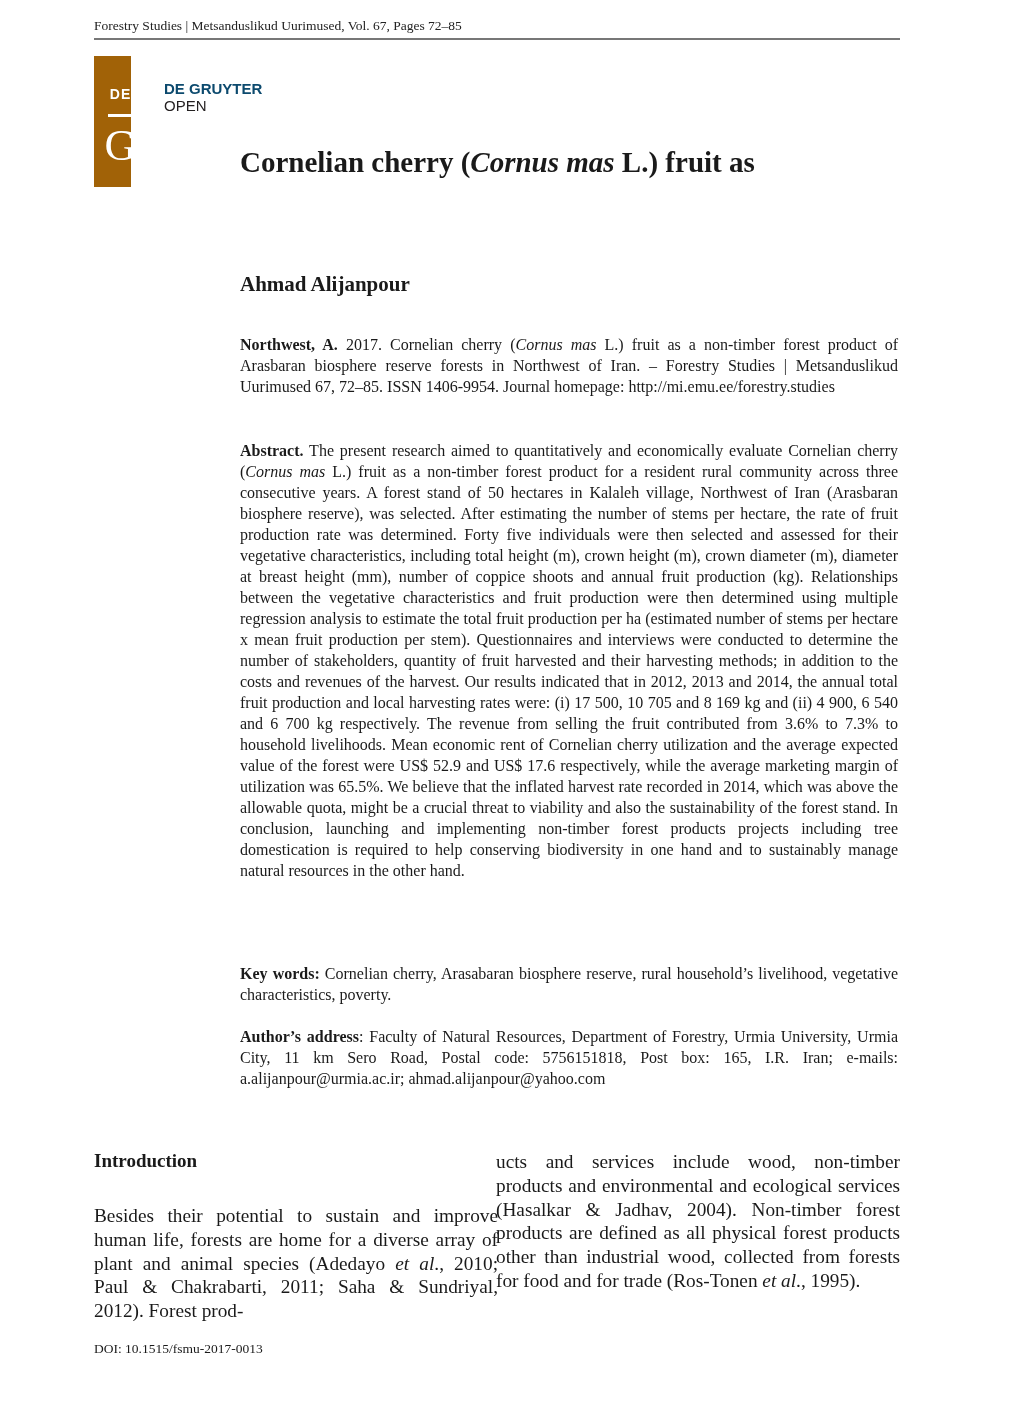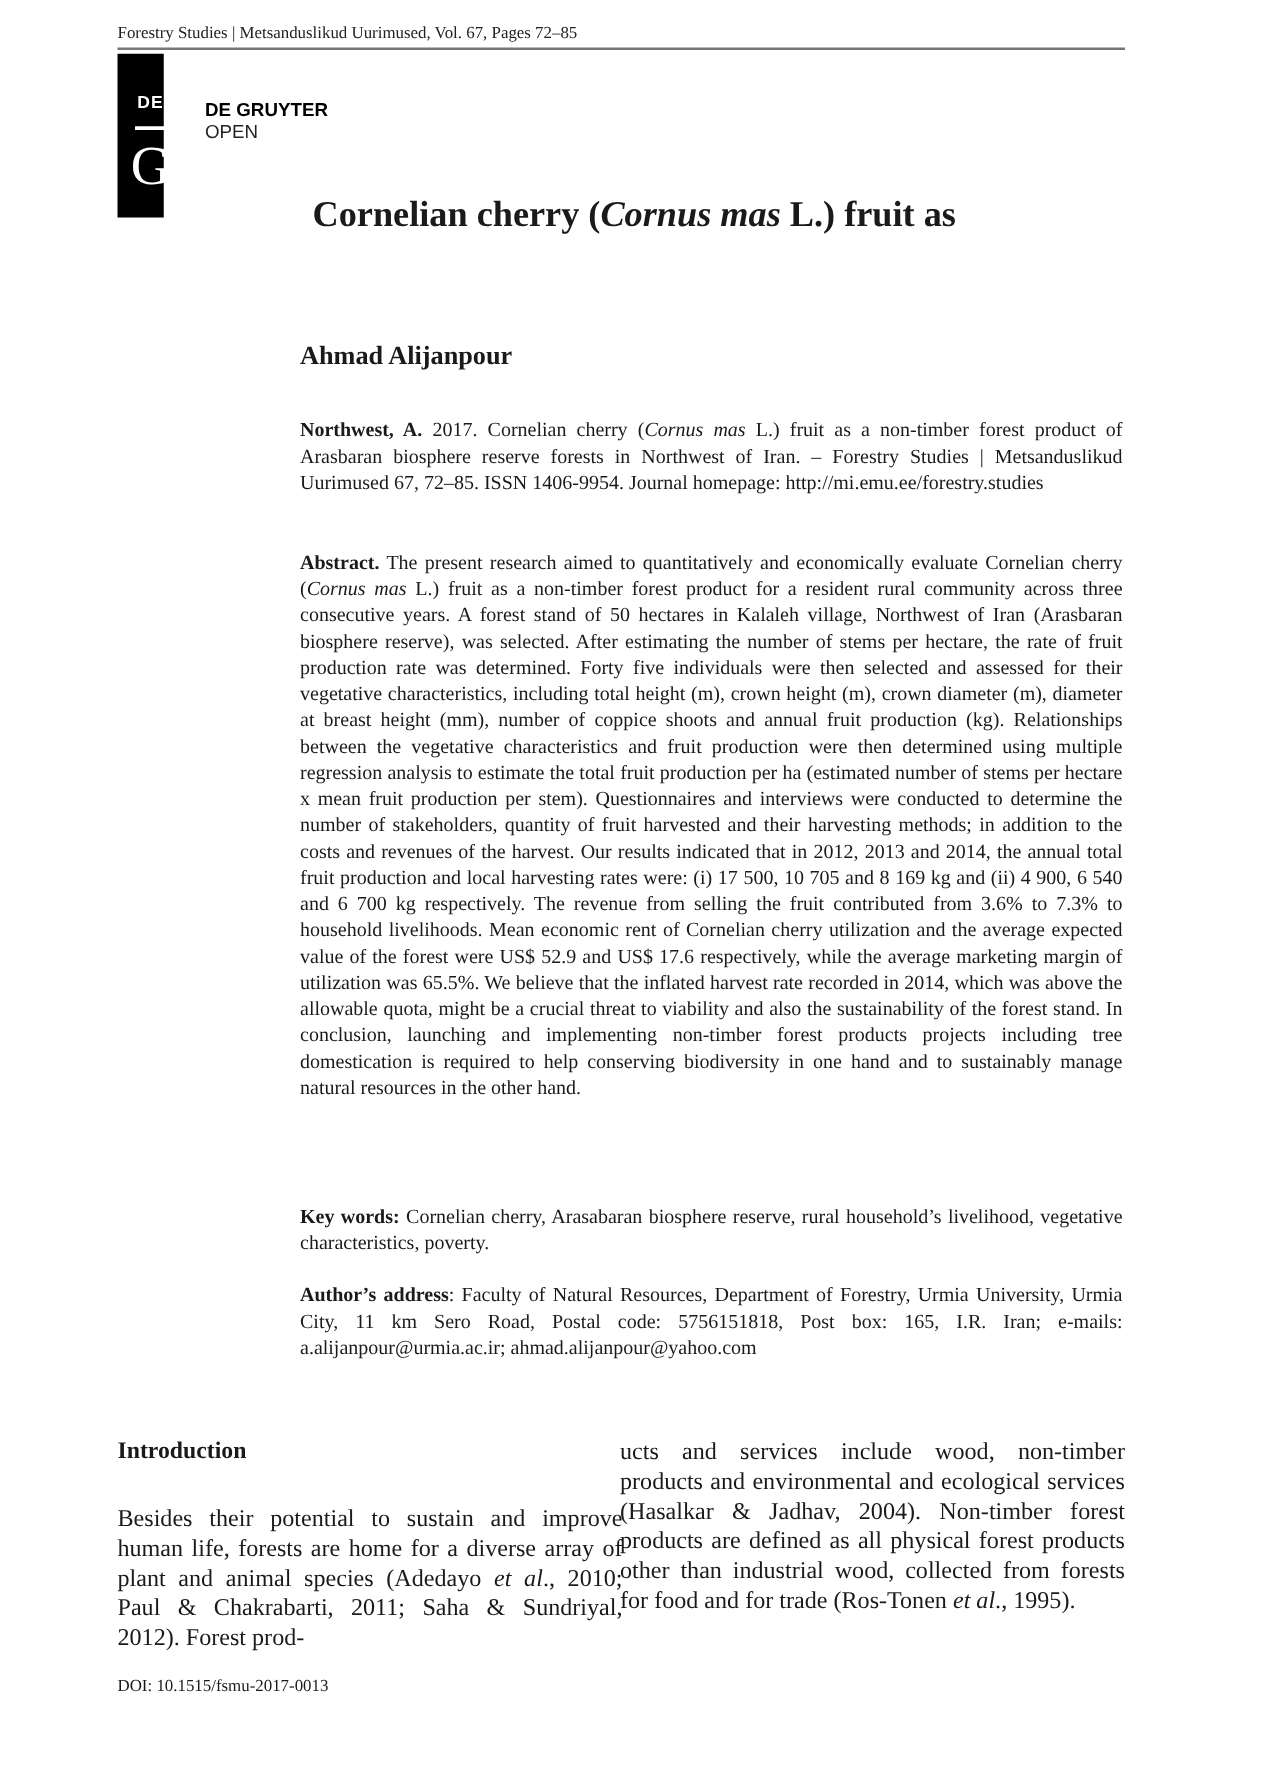--- a/index.html
+++ b/index.html
@@ -1,28 +1,28 @@
 <!DOCTYPE html>
 <html><head>
 <meta charset="utf-8">
 <style>
   html, body { margin:0; padding:0; background:#ffffff; }
   body { width:1020px; height:1427px; position:relative; overflow:hidden; color:#1a1a1a;
          font-family:"Liberation Serif", "DejaVu Serif", serif; }
   .abs { position:absolute; }
   #running-header { left:94px; top:18px; width:806px; font-size:13.5px; color:#222; }
   #header-rule { left:94px; top:38px; width:806px; height:2px; background:#777; }
-  #logo-block { left:94px; top:43px; width:37px; height:131px; background:#000000; color:#fff; text-align:center; }
+  #logo-block { left:94px; top:56px; width:37px; height:131px; background:#a16207; color:#fff; text-align:center; }
   #logo-de { position:absolute; top:30px; left:0; width:53px; font-family:"Liberation Sans", sans-serif; font-weight:bold; font-size:14px; letter-spacing:1px; }
   #logo-dash { position:absolute; top:58px; left:14px; width:25px; height:3px; background:#fff; }
   #logo-g { position:absolute; top:66px; left:0; width:53px; font-family:"Liberation Serif", serif; font-size:44px; line-height:48px; }
   #publisher { left:164px; top:80px; font-family:"Liberation Sans", sans-serif; line-height:17px; }
-  #publisher-name { font-weight:bold; font-size:15px; color:#000000; display:block; }
+  #publisher-name { font-weight:bold; font-size:15px; color:#0c4a6e; display:block; }
   #publisher-sub { font-size:15px; color:#231f20; display:block; }
-  #title { left:240px; top:142px; width:680px; font-size:29px; font-weight:bold; line-height:41px; margin:10px; }
+  #title { left:240px; top:142px; width:680px; font-size:29px; font-weight:bold; line-height:41px; margin:0; }
   #title i { font-weight:bold; }
   #author { left:240px; top:272px; font-size:21px; font-weight:bold; }
   .para { left:240px; width:658px; font-size:16px; line-height:21px; text-align:justify; margin:0; }
   #citation { top:334px; }
   #abstract { top:440px; }
   #keywords { top:963px; }
   #address { top:1026px; }
   .col { width:404px; font-size:19.3px; line-height:23.8px; text-align:justify; margin:0; }
   #intro-heading { left:94px; top:1150px; font-size:19px; font-weight:bold; }
   #intro-left { left:94px; top:1204px; }

